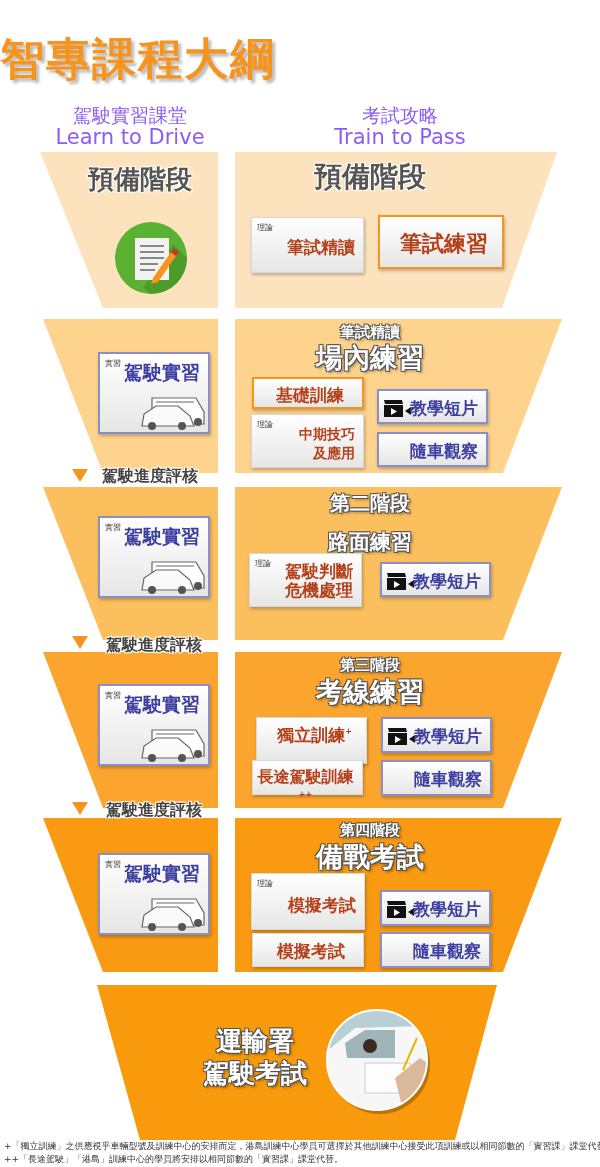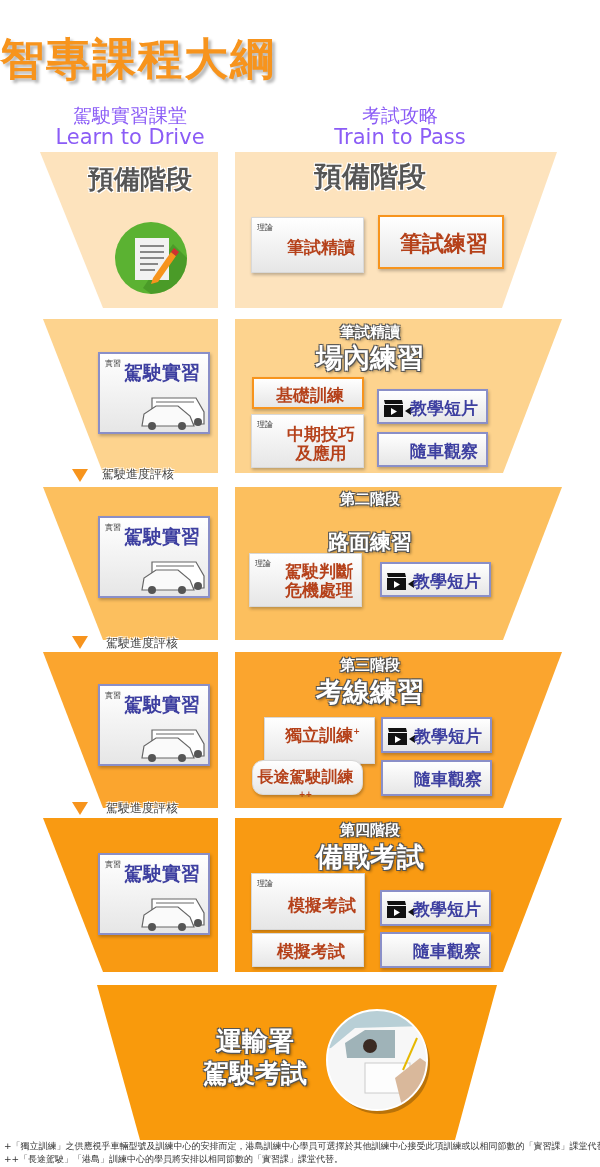--- a/index.html
+++ b/index.html
@@ -18,21 +18,21 @@
                 text-shadow: -1px -1px 0 #fff, 1px -1px 0 #fff, -1px 1px 0 #fff, 1px 1px 0 #fff; }
   .box { position:absolute; box-sizing:border-box; background:linear-gradient(#ffffff, #e6e6e6);
          box-shadow:1px 2px 3px rgba(0,0,0,0.25); }
   .box.theory { border:1px solid #d8d8d8; }
   .box.orange { border:2px solid #F7941D; }
   .box.blue { border:2px solid #8a8fc8; }
   .box .tag { position:absolute; left:5px; top:4px; font-size:8px; color:#333; }
   .box .txt-red { position:absolute; right:8px; color:#B5411A; font-weight:bold; text-align:center; }
   .box .txt-blue { position:absolute; right:8px; color:#3D3FA0; font-weight:bold; }
   .sup { font-size:8px; vertical-align:super; color:#B5411A; }
-  .assess { position:absolute; color:#444; font-weight:normal; font-size:12px;
+  .assess { position:absolute; color:#444; font-weight:bold; font-size:16px;
             text-shadow: -1px -1px 0 #fff, 1px -1px 0 #fff, -1px 1px 0 #fff, 1px 1px 0 #fff; }
   .tri { position:absolute; width:0; height:0; border-left:8px solid transparent;
          border-right:8px solid transparent; border-top:13px solid #F7941D; }
   .foot { position:absolute; left:4px; font-size:9px; color:#333; white-space:nowrap; }
   .clap { position:absolute; }
 </style>
 </head>
 <body>
 
 <div class="title">智專課程大綱</div>
@@ -104,21 +104,21 @@
 </div>
 
 <div class="label-white" style="left:240px; width:260px; top:323px; font-size:15px;">筆試精讀</div>
 <div class="label-white" style="left:240px; width:260px; top:340px; font-size:27px;">場內練習</div>
 
 <div class="box orange" style="left:252px; top:377px; width:112px; height:32px;">
   <span class="txt-red" style="top:5px; right:18px; font-size:17px;">基礎訓練</span>
 </div>
 <div class="box theory" style="left:251px; top:414px; width:113px; height:54px;">
   <span class="tag">理論</span>
-  <span class="txt-red" style="top:10px; font-size:17px; line-height:19px;">
+  <span class="txt-red" style="top:10px; font-size:14px; line-height:19px;text-align:right;">
     <span>中期技巧</span><br>
     <span>及應用</span>
   </span>
 </div>
 <div class="box blue" style="left:377px; top:389px; width:111px; height:35px;">
   <svg class="clap" style="left:5px; top:9px;" width="30" height="18">
     <rect x="0" y="5" width="19" height="12" fill="#111"></rect>
     <polygon points="0,0 18,0 19,4 1,4" fill="#111"></polygon>
     <polygon points="7,8 7,15 13,11.5" fill="#fff"></polygon>
     <polygon points="21,11 27,7 27,15" fill="#111"></polygon>
@@ -138,21 +138,21 @@
   <svg class="abs" style="left:38px; top:38px;" width="70" height="40">
     <path d="M14,6 L58,6 L66,20 L66,32 L14,32 Z" fill="#fff" stroke="#666" stroke-width="1.2"></path>
     <line x1="18" y1="10" x2="56" y2="10" stroke="#666"></line>
     <path d="M4,34 L6,22 L18,14 L40,14 L52,24 L56,34 Z" fill="#fafafa" stroke="#666" stroke-width="1.2"></path>
     <circle cx="14" cy="34" r="4" fill="#555"></circle>
       <circle cx="44" cy="34" r="4" fill="#555"></circle>
     <circle cx="60" cy="30" r="4" fill="#555"></circle>
   </svg>
 </div>
 
-<div class="label-white" style="left:240px; width:260px; top:490px; font-size:15px;">第二階段</div>
+<div class="label-white" style="left:240px; width:260px; top:490px; font-size:20px;">第二階段</div>
 <div class="label-white" style="left:240px; width:260px; top:508px; font-size:21px;margin-top:20px;">路面練習</div>
 
 <div class="box theory" style="left:249px; top:553px; width:113px; height:54px;">
   <span class="tag">理論</span>
   <span class="txt-red" style="top:8px; font-size:17px; line-height:19px;">
     <span>駕駛判斷</span><br>
     <span>危機處理</span>
   </span>
 </div>
 <div class="box blue" style="left:380px; top:562px; width:111px; height:35px;">
@@ -177,24 +177,24 @@
     <path d="M4,34 L6,22 L18,14 L40,14 L52,24 L56,34 Z" fill="#fafafa" stroke="#666" stroke-width="1.2"></path>
     <circle cx="14" cy="34" r="4" fill="#555"></circle>
       <circle cx="44" cy="34" r="4" fill="#555"></circle>
     <circle cx="60" cy="30" r="4" fill="#555"></circle>
   </svg>
 </div>
 
 <div class="label-white" style="left:240px; width:260px; top:656px; font-size:15px;">第三階段</div>
 <div class="label-white" style="left:240px; width:260px; top:674px; font-size:27px;">考線練習</div>
 
-<div class="box theory" style="left:264px; top:717px; width:111px; height:47px;">
+<div class="box theory" style="left:256px; top:717px; width:111px; height:47px;">
   <span class="txt-red" style="top:6px; right:14px; font-size:17px;"><span>獨立訓練</span><span class="sup">+</span></span>
 </div>
-<div class="box theory" style="left:252px; top:760px; width:111px; height:35px;border-radius:11px;">
+<div class="box theory" style="left:252px; top:760px; width:111px; height:35px;">
   <span class="txt-red" style="top:6px; right:4px; font-size:16px;"><span>長途駕駛訓練</span><span class="sup">++</span></span>
 </div>
 <div class="box blue" style="left:381px; top:717px; width:111px; height:36px;">
   <svg class="clap" style="left:5px; top:9px;" width="30" height="18">
     <rect x="0" y="5" width="19" height="12" fill="#111"></rect>
     <polygon points="0,0 18,0 19,4 1,4" fill="#111"></polygon>
     <polygon points="7,8 7,15 13,11.5" fill="#fff"></polygon>
     <polygon points="21,11 27,7 27,15" fill="#111"></polygon>
   </svg>
   <span class="txt-blue" style="top:6px; font-size:17px;">教學短片</span>

